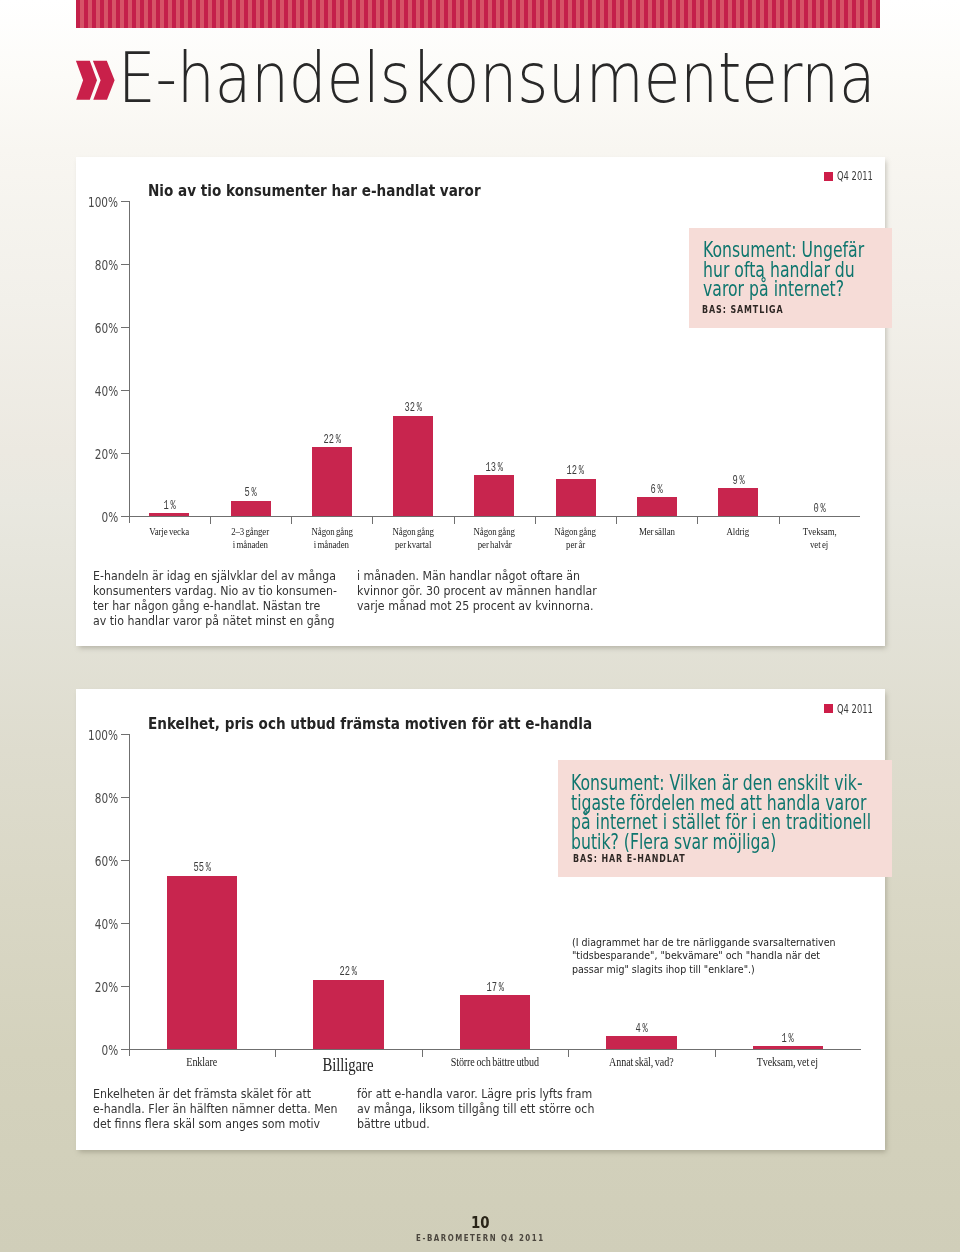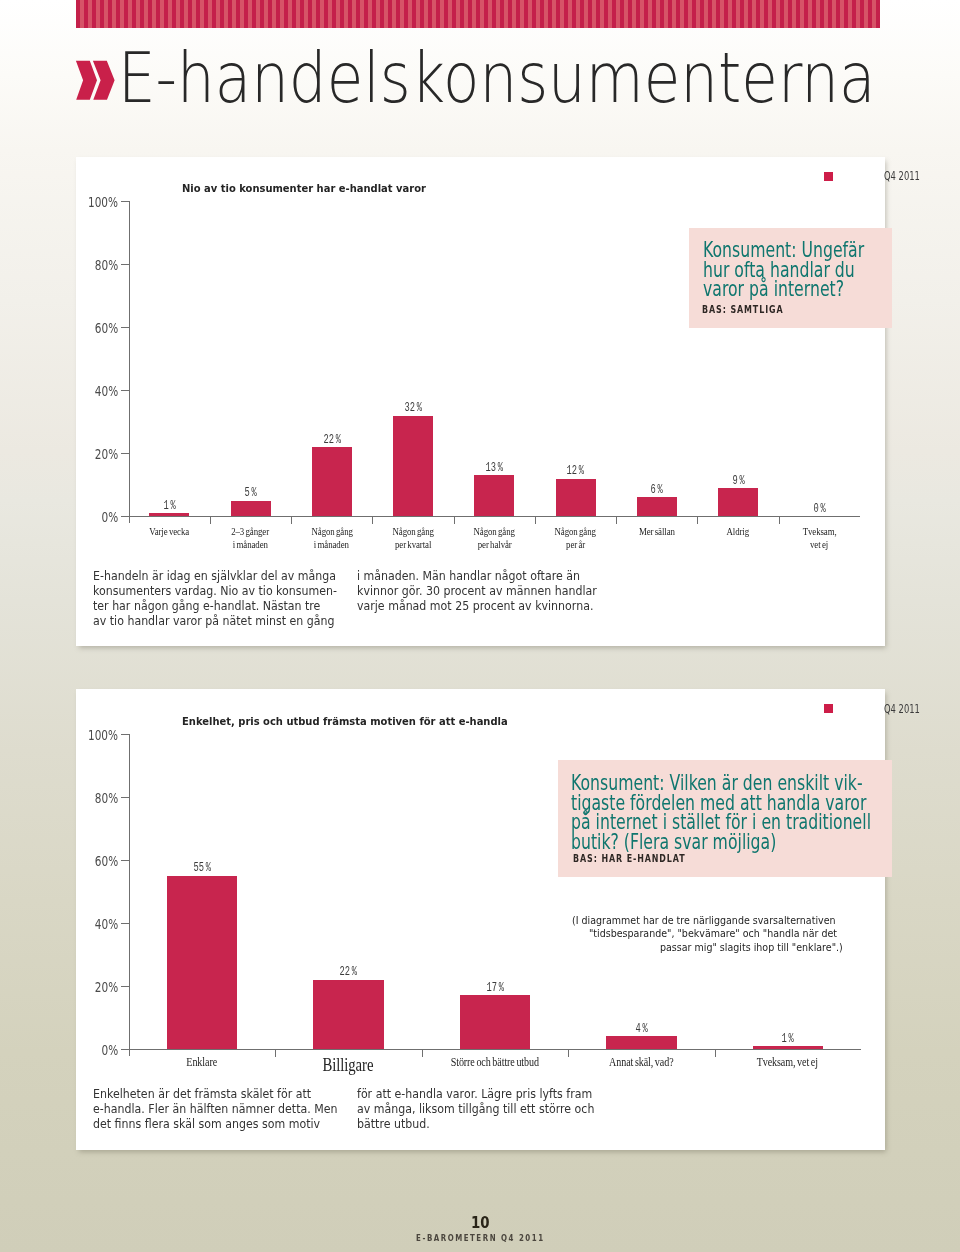--- a/index.html
+++ b/index.html
@@ -17,24 +17,24 @@
     line-height:1;color:#282828;white-space:nowrap;
     transform:scaleX(0.8645);transform-origin:0 0;
     font-family:"DejaVu Sans",sans-serif;}
 
   
   .card{position:absolute;background:#fff;box-shadow:2px 3px 5px -1px rgba(90,88,70,.34);}
   #card1{left:76px;top:157px;width:809px;height:489px;}
   #card2{left:76px;top:689px;width:809px;height:461px;}
 
   
-  .chart-title{position:absolute;font-size:11px;font-weight:bold;color:#242424;
-    white-space:nowrap;font-family:"DejaVu Sans",sans-serif;margin-left:34px;}
+  .chart-title{position:absolute;font-size:15px;font-weight:bold;color:#242424;
+    white-space:nowrap;font-family:"DejaVu Sans",sans-serif;}
   .chart-title>span{display:inline-block;transform:scaleX(0.905);transform-origin:0 50%;}
-  .legend{position:absolute;display:flex;align-items:center;gap:47px;}
+  .legend{position:absolute;display:flex;align-items:center;}
   .legend-sw{width:9.2px;height:9px;background:#cd1d48;display:block;margin-right:4.2px;}
   .legend-lb{font-size:11.8px;color:#3b3b3b;font-family:"DejaVu Sans",sans-serif;
     display:inline-block;transform:scaleX(0.71);transform-origin:0 50%;white-space:nowrap;}
 
   .axis-v{position:absolute;width:1px;background:#6f6f6f;}
   .axis-h{position:absolute;height:1px;background:#6f6f6f;}
   .tick-y{position:absolute;width:8px;height:1px;background:#6f6f6f;}
   .tick-x{position:absolute;width:1px;height:7px;background:#6f6f6f;}
   .ylab{position:absolute;font-size:14px;color:#4a4a4a;text-align:right;
      white-space:nowrap;font-family:"DejaVu Sans",sans-serif;}
@@ -235,21 +235,21 @@
   <span class="legend-lb">Q4 2011</span>
 </div>
 <div class="callout" style="left:558px;top:759.5px;width:334px;height:117.5px;"></div>
 <div class="callout-q" style="left:571.2px;top:773px;" id="c2q">
     <div><span>Konsument: Vilken är den enskilt vik-</span></div>
     <div><span>tigaste fördelen med att handla varor</span></div>
     <div><span>på internet i stället för i en traditionell</span></div>
     <div><span>butik? (Flera svar möjliga)</span></div>
   </div>
 <div class="callout-b" style="left:572.5px;top:853px;">BAS: HAR E-HANDLAT</div>
-<div class="note" style="left:571.8px;top:914px;text-align:right;" id="c2n">
+<div class="note" style="left:571.8px;top:936px;" id="c2n">
     <div><span>(I diagrammet har de tre närliggande svarsalternativen</span></div>
     <div><span>"tidsbesparande", "bekvämare" och "handla när det</span></div>
     <div><span>passar mig" slagits ihop till "enklare".)</span></div>
   </div>
 <div class="btext" style="left:92.8px;top:1086.2px;" id="c2bl">
     <div><span>Enkelheten är det främsta skälet för att</span></div>
     <div><span>e-handla. Fler än hälften nämner detta. Men</span></div>
     <div><span>det finns flera skäl som anges som motiv</span></div>
   </div>
 <div class="btext" style="left:357.3px;top:1086.2px;" id="c2br">

